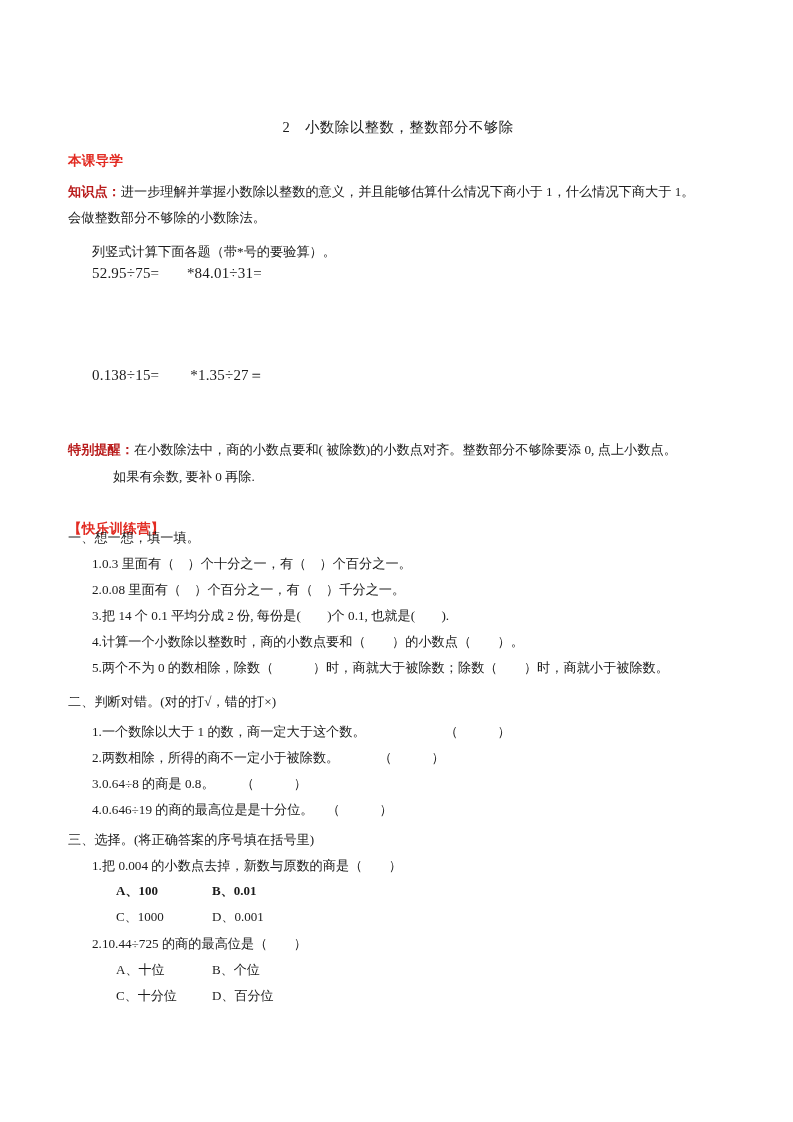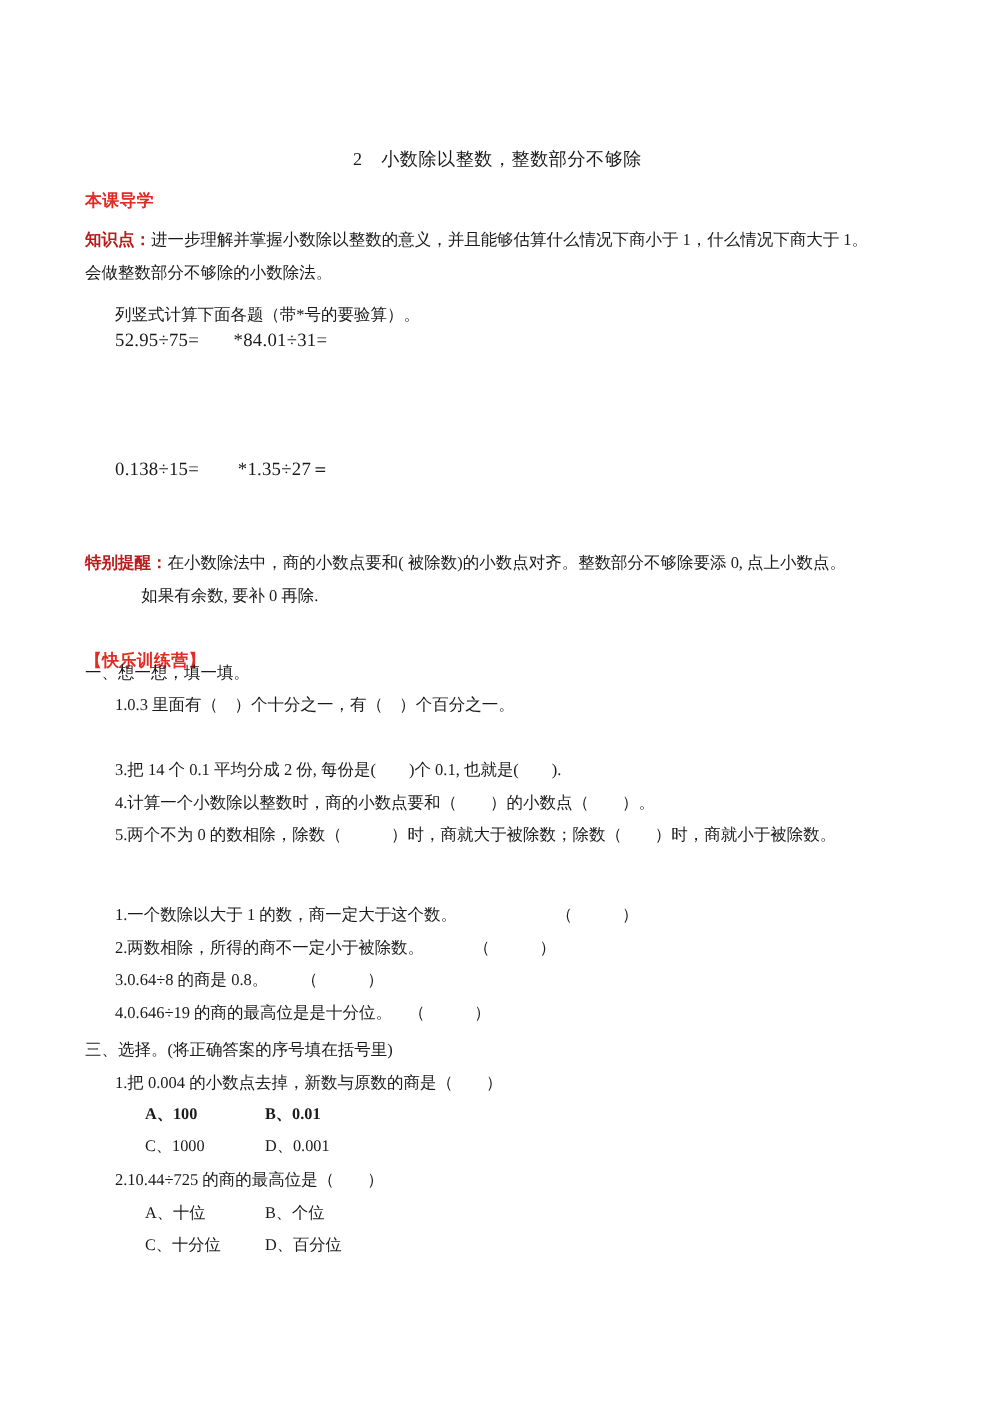--- a/index.html
+++ b/index.html
@@ -100,24 +100,26 @@
 
   <div class="body-line" style="top:440px;"><span class="lead">特别提醒：</span><span>在小数除法中，商的小数点要和( 被除数)的小数点对齐。整数部分不够除要添 0, 点上小数点。</span></div>
 
   <div class="body-line" style="top:467px;margin-left:45px;">如果有余数, 要补 0 再除.</div>
 
   <div class="red-head" style="top:520px;">【快乐训练营】</div>
 
   <div class="body-line" style="top:528px;">一、想一想，填一填。</div>
 
   <div class="body-line indent" style="top:554px;">1.0.3 里面有（　）个十分之一，有（　）个百分之一。</div>
+  <div class="body-line indent" style="top:580px;">2.0.08 里面有（　）个百分之一，有（　）千分之一。</div>
   <div class="body-line indent" style="top:606px;">3.把 14 个 0.1 平均分成 2 份, 每份是(　　)个 0.1, 也就是(　　).</div>
   <div class="body-line indent" style="top:632px;">4.计算一个小数除以整数时，商的小数点要和（　　）的小数点（　　）。</div>
   <div class="body-line indent" style="top:658px;">5.两个不为 0 的数相除，除数（　　　）时，商就大于被除数；除数（　　）时，商就小于被除数。</div>
 
+  <div class="body-line" style="top:692px;">二、判断对错。(对的打√，错的打×)</div>
 
   <div class="body-line indent" style="top:722px;">1.一个数除以大于 1 的数，商一定大于这个数。　　　　　　（　　　）</div>
   <div class="body-line indent" style="top:748px;">2.两数相除，所得的商不一定小于被除数。　　　（　　　）</div>
   <div class="body-line indent" style="top:774px;">3.0.64÷8 的商是 0.8。　　（　　　）</div>
   <div class="body-line indent" style="top:800px;">4.0.646÷19 的商的最高位是是十分位。　（　　　）</div>
 
   <div class="body-line" style="top:830px;">三、选择。(将正确答案的序号填在括号里)</div>
 
   <div class="body-line indent" style="top:856px;text-align:center;">1.把 0.004 的小数点去掉，新数与原数的商是（　　）</div>
 

